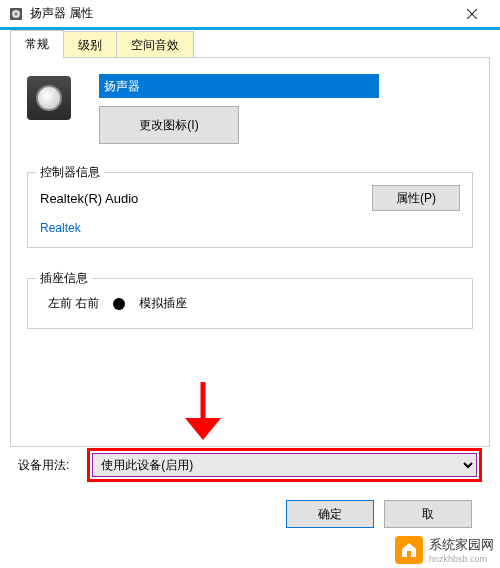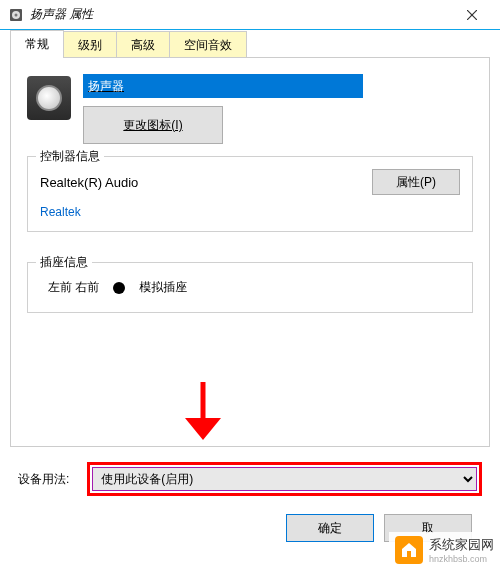--- a/index.html
+++ b/index.html
@@ -10,22 +10,21 @@
       width: 500px;
       height: 568px;
       position: relative;
       overflow: hidden;
     }
     .titlebar {
       display: flex;
       align-items: center;
       height: 30px;
       padding: 0 8px;
-      border-bottom: 1px solid #0ea5e9;
-      font-style: italic;
+      border-bottom: 3px solid #0ea5e9;
     }
     .titlebar-icon {
       width: 16px;
       height: 16px;
       margin-right: 6px;
       display: flex;
       align-items: center;
       justify-content: center;
     }
     .titlebar-title { flex: 1; font-size: 12px; }
@@ -65,23 +64,22 @@
       margin: 0 10px;
       padding: 16px;
       background: #fff;
       position: relative;
       top: -1px;
       min-height: 390px;
     }
     .device-row {
       display: flex;
       align-items: flex-start;
-      gap: 12px;
-      margin-bottom: 12px;
-      text-decoration: underline;
+      gap: 28px;
+      margin-bottom: 28px;
     }
     .device-icon {
       width: 44px;
       height: 44px;
       background: linear-gradient(180deg, #4a4a4a, #2a2a2a);
       border-radius: 4px;
       display: flex;
       align-items: center;
       justify-content: center;
       margin-top: 2px;
@@ -161,21 +159,21 @@
     }
     .arrow-annotation {
       position: absolute;
       left: 175px;
       top: 380px;
       color: #ff0000;
       text-align: center;
       pointer-events: none;
     }
     .bottom-area {
-      padding: 14px 18px 10px 18px;
+      padding: 0 18px 10px 18px;
     }
     .usage-row {
       display: flex;
       align-items: center;
       gap: 18px;
       margin-bottom: 18px;
     }
     .usage-label { font-size: 12px; }
     .select-wrap {
       flex: 1;
@@ -242,21 +240,20 @@
     <svg width="10" height="10" viewBox="0 0 10 10">
         <line x1="0" y1="0" x2="10" y2="10" stroke="#333" stroke-width="1.2"></line>
         <line x1="10" y1="0" x2="0" y2="10" stroke="#333" stroke-width="1.2"></line>
       </svg>
   </span>
 </div>
 
 <div class="tabs">
   <div class="tab active">常规</div>
   <div class="tab inactive">级别</div>
-  <div class="tab inactive">高级</div>
   <div class="tab inactive">空间音效</div>
 </div>
 
 <div class="tab-content">
 
   <div class="device-row">
     <div class="device-icon">
       <div class="speaker-circle"></div>
     </div>
     <div class="device-inputs">

